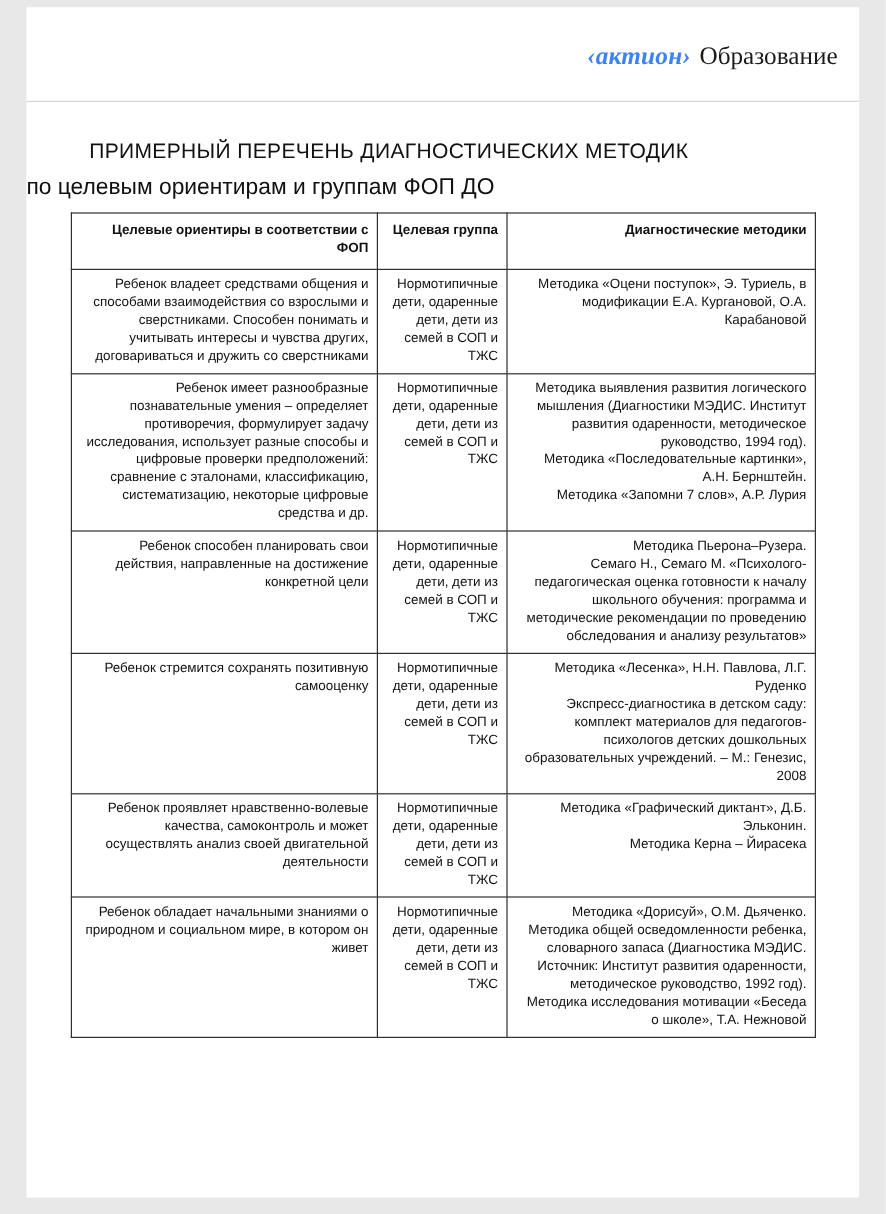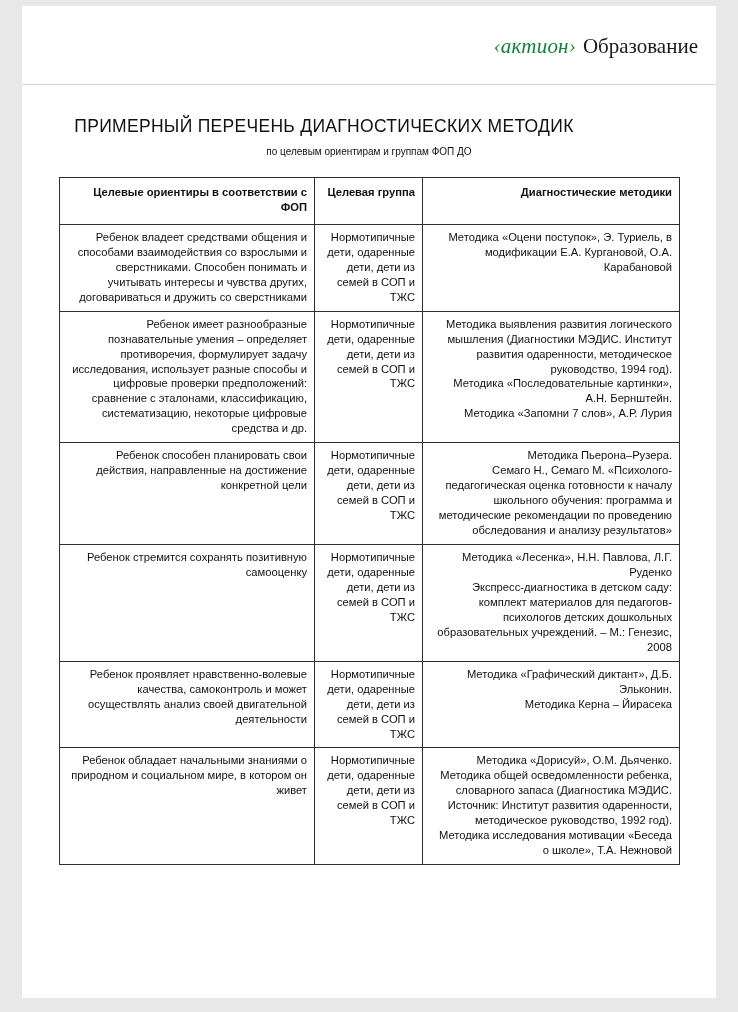--- a/index.html
+++ b/index.html
@@ -26,23 +26,23 @@
     position: absolute;
     right: 18px;
     top: 28px;
     display: flex;
     align-items: baseline;
     gap: 7px;
   }
   .brand-mark {
     font-family: "Liberation Serif", serif;
     font-style: italic;
-    font-weight: normal;
+    font-weight: bold;
     font-size: 21px;
-    color: #15803d;
+    color: #3b82f6;
     letter-spacing: 0.2px;
   }
   .brand-word {
     font-family: "Liberation Serif", serif;
     font-size: 21px;
     color: #1a1a1a;
   }
   .rule {
     position: absolute;
     left: 0;
@@ -59,22 +59,21 @@
     text-align: center;
     font-size: 17.5px;
     letter-spacing: 0.3px;
     color: #111;
   }
   .doc-subtitle {
     position: absolute;
     left: 0;
     top: 140px;
     width: 694px;
-    text-align: center;
-    font-size: 10px;
+    font-size: 19px;
     color: #111;
   }
   table.matrix {
     position: absolute;
     left: 37px;
     top: 171px;
     width: 620px;
     border-collapse: collapse;
     table-layout: fixed;
     font-size: 11.2px;

